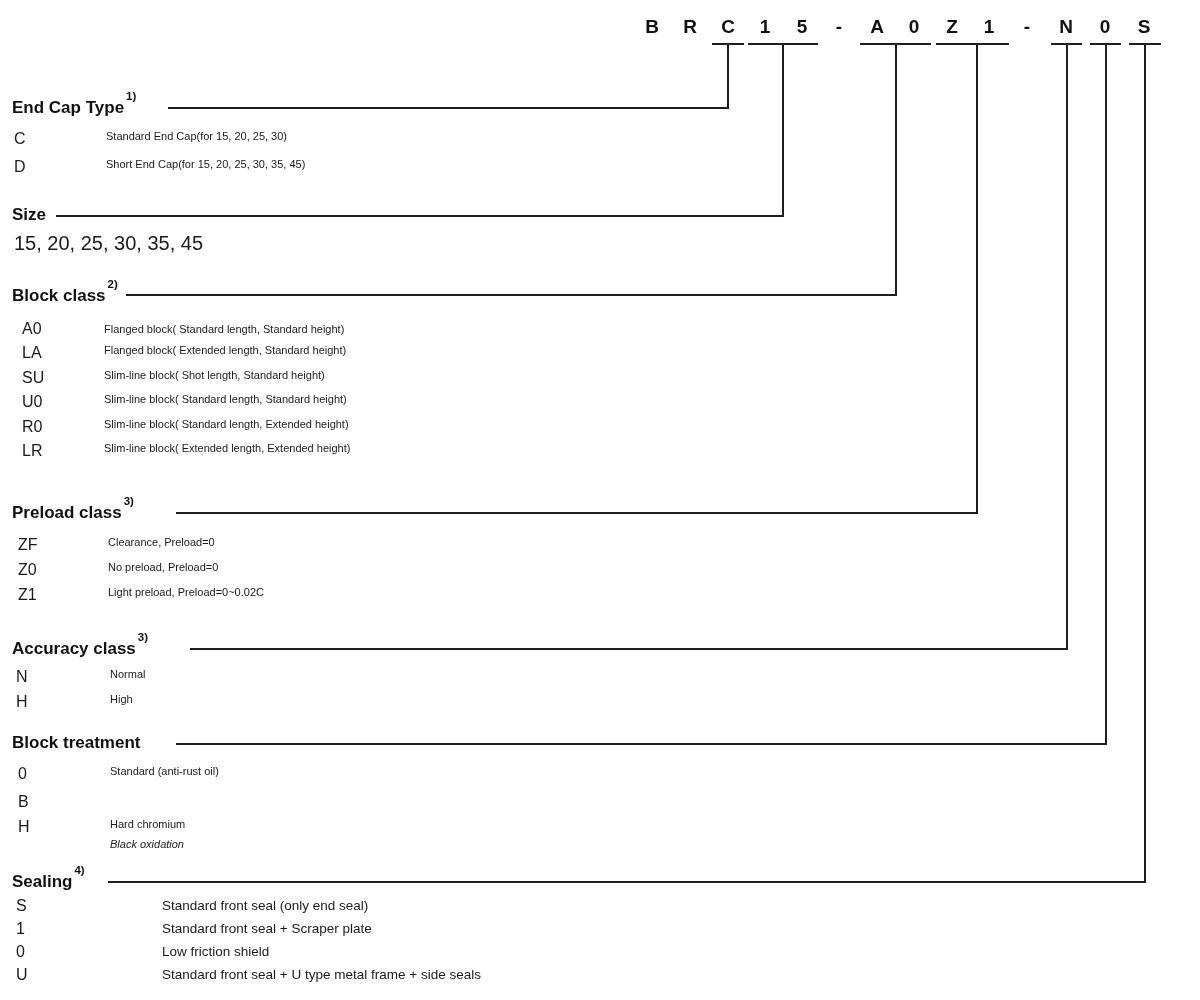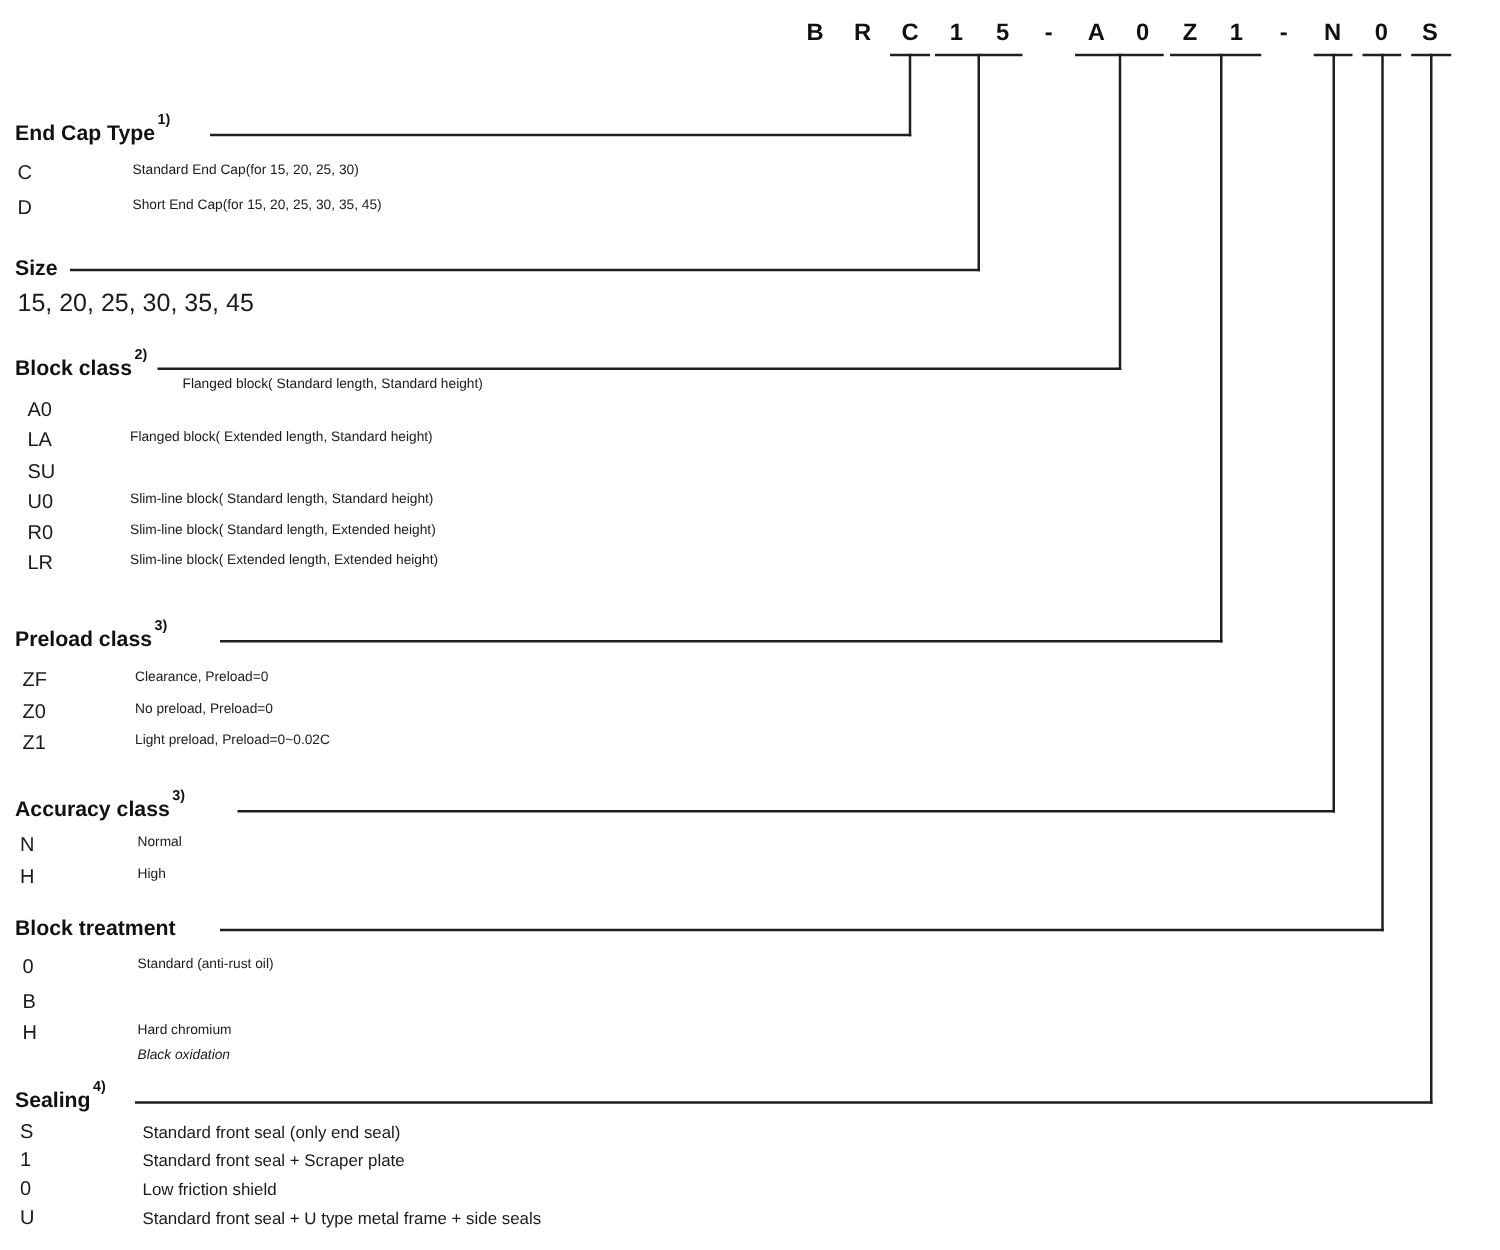--- a/index.html
+++ b/index.html
@@ -48,21 +48,21 @@
     font-size:16px;
     color:#1a1a1a;
     white-space:nowrap;
   }
   .entry-desc{
     position:absolute;
     font-size:11px;
     color:#1a1a1a;
     white-space:nowrap;
   }
-  .entry-desc.small{font-size:13.5px;}
+  .entry-desc.small{font-size:13.5px;margin-left:48px;}
   .size-values{
     position:absolute;
     font-size:20px;
     color:#1a1a1a;
     white-space:nowrap;
   }
 </style>
 </head>
 <body>
 
@@ -117,24 +117,25 @@
 
   <div class="sec-title" style="left:12px;top:205px;">
     <span>Size</span>
   </div>
   <span class="size-values" style="left:14px;top:232px;">15, 20, 25, 30, 35, 45</span>
 
   <div class="sec-title" style="left:12px;top:284px;">
     <span>Block class</span><sup>2)</sup>
   </div>
   <span class="entry-code" style="left:22px;top:320px;">A0</span>
-  <span class="entry-desc" style="left:104px;top:301px;margin-left:42px;">Flanged block( Standard length, Standard height)</span>
+  <span class="entry-desc" style="left:104px;top:323px;">Flanged block( Standard length, Standard height)</span>
   <span class="entry-code" style="left:22px;top:344px;">LA</span>
   <span class="entry-desc" style="left:104px;top:344px;">Flanged block( Extended length, Standard height)</span>
   <span class="entry-code" style="left:22px;top:369px;">SU</span>
+  <span class="entry-desc" style="left:104px;top:369px;">Slim-line block( Shot length, Standard height)</span>
   <span class="entry-code" style="left:22px;top:393px;">U0</span>
   <span class="entry-desc" style="left:104px;top:393px;">Slim-line block( Standard length, Standard height)</span>
   <span class="entry-code" style="left:22px;top:418px;">R0</span>
   <span class="entry-desc" style="left:104px;top:418px;">Slim-line block( Standard length, Extended height)</span>
   <span class="entry-code" style="left:22px;top:442px;">LR</span>
   <span class="entry-desc" style="left:104px;top:442px;">Slim-line block( Extended length, Extended height)</span>
 
   <div class="sec-title" style="left:12px;top:501px;">
     <span>Preload class</span><sup>3)</sup>
   </div>

